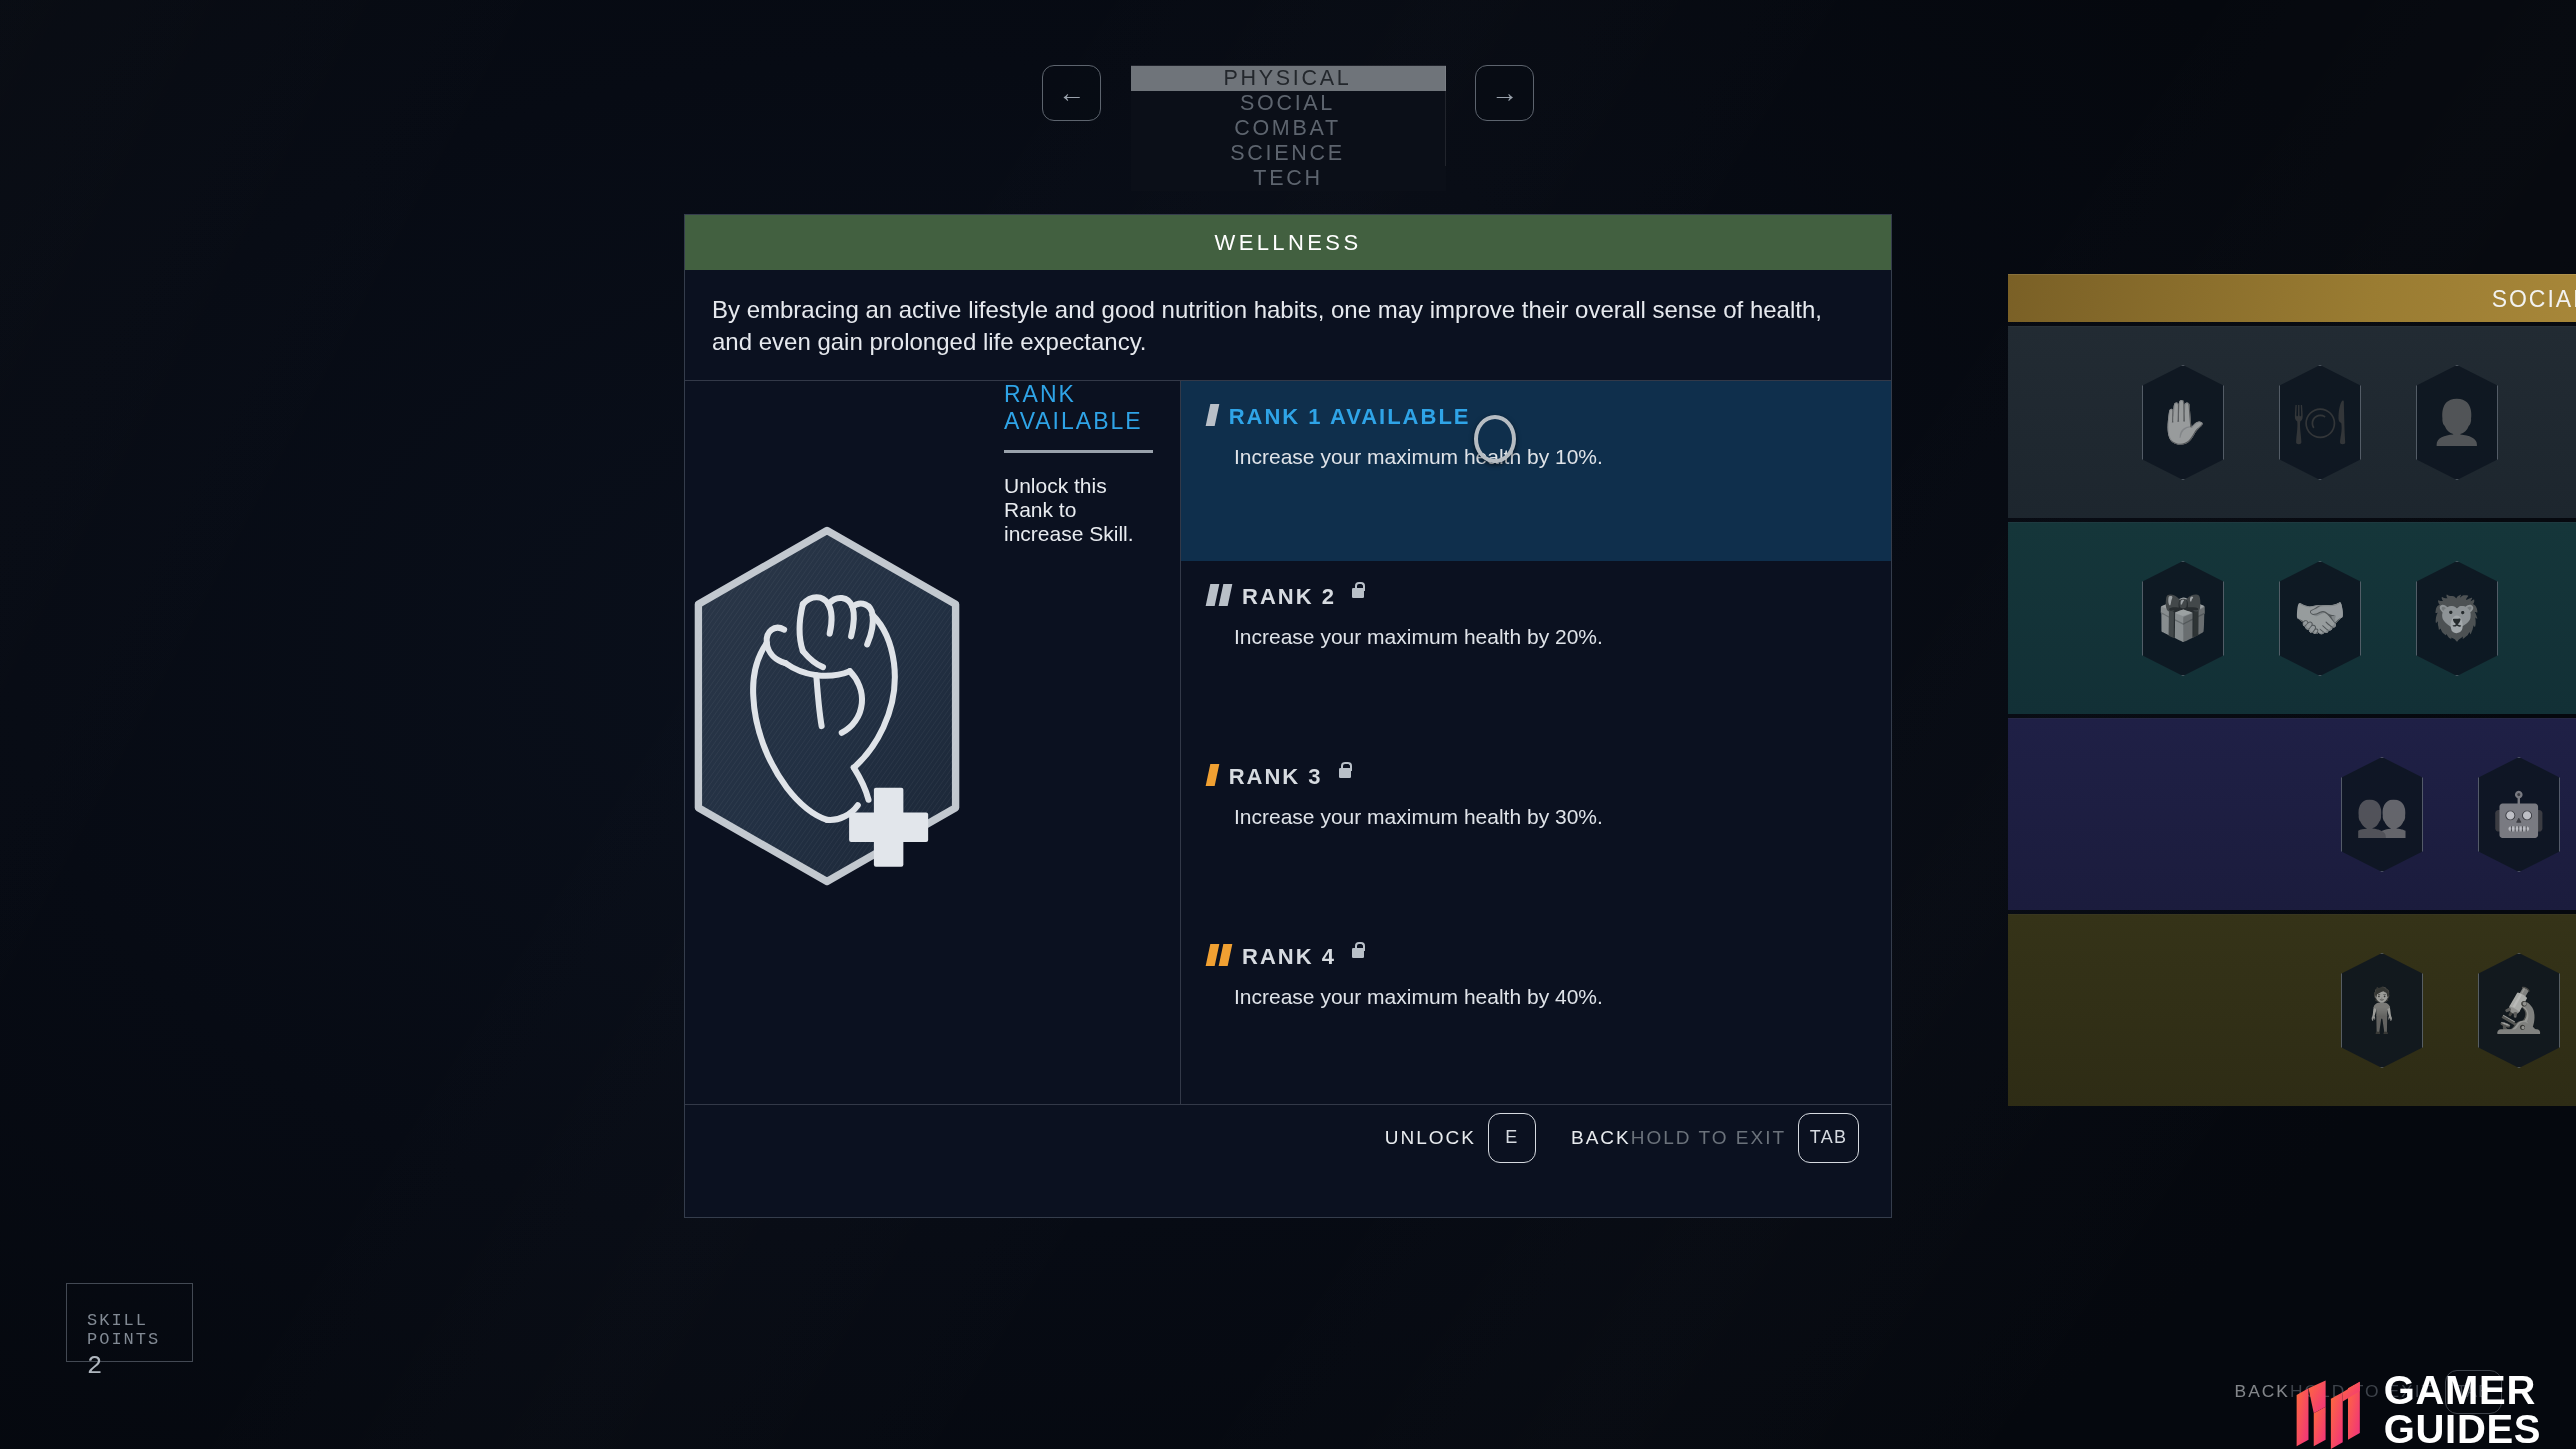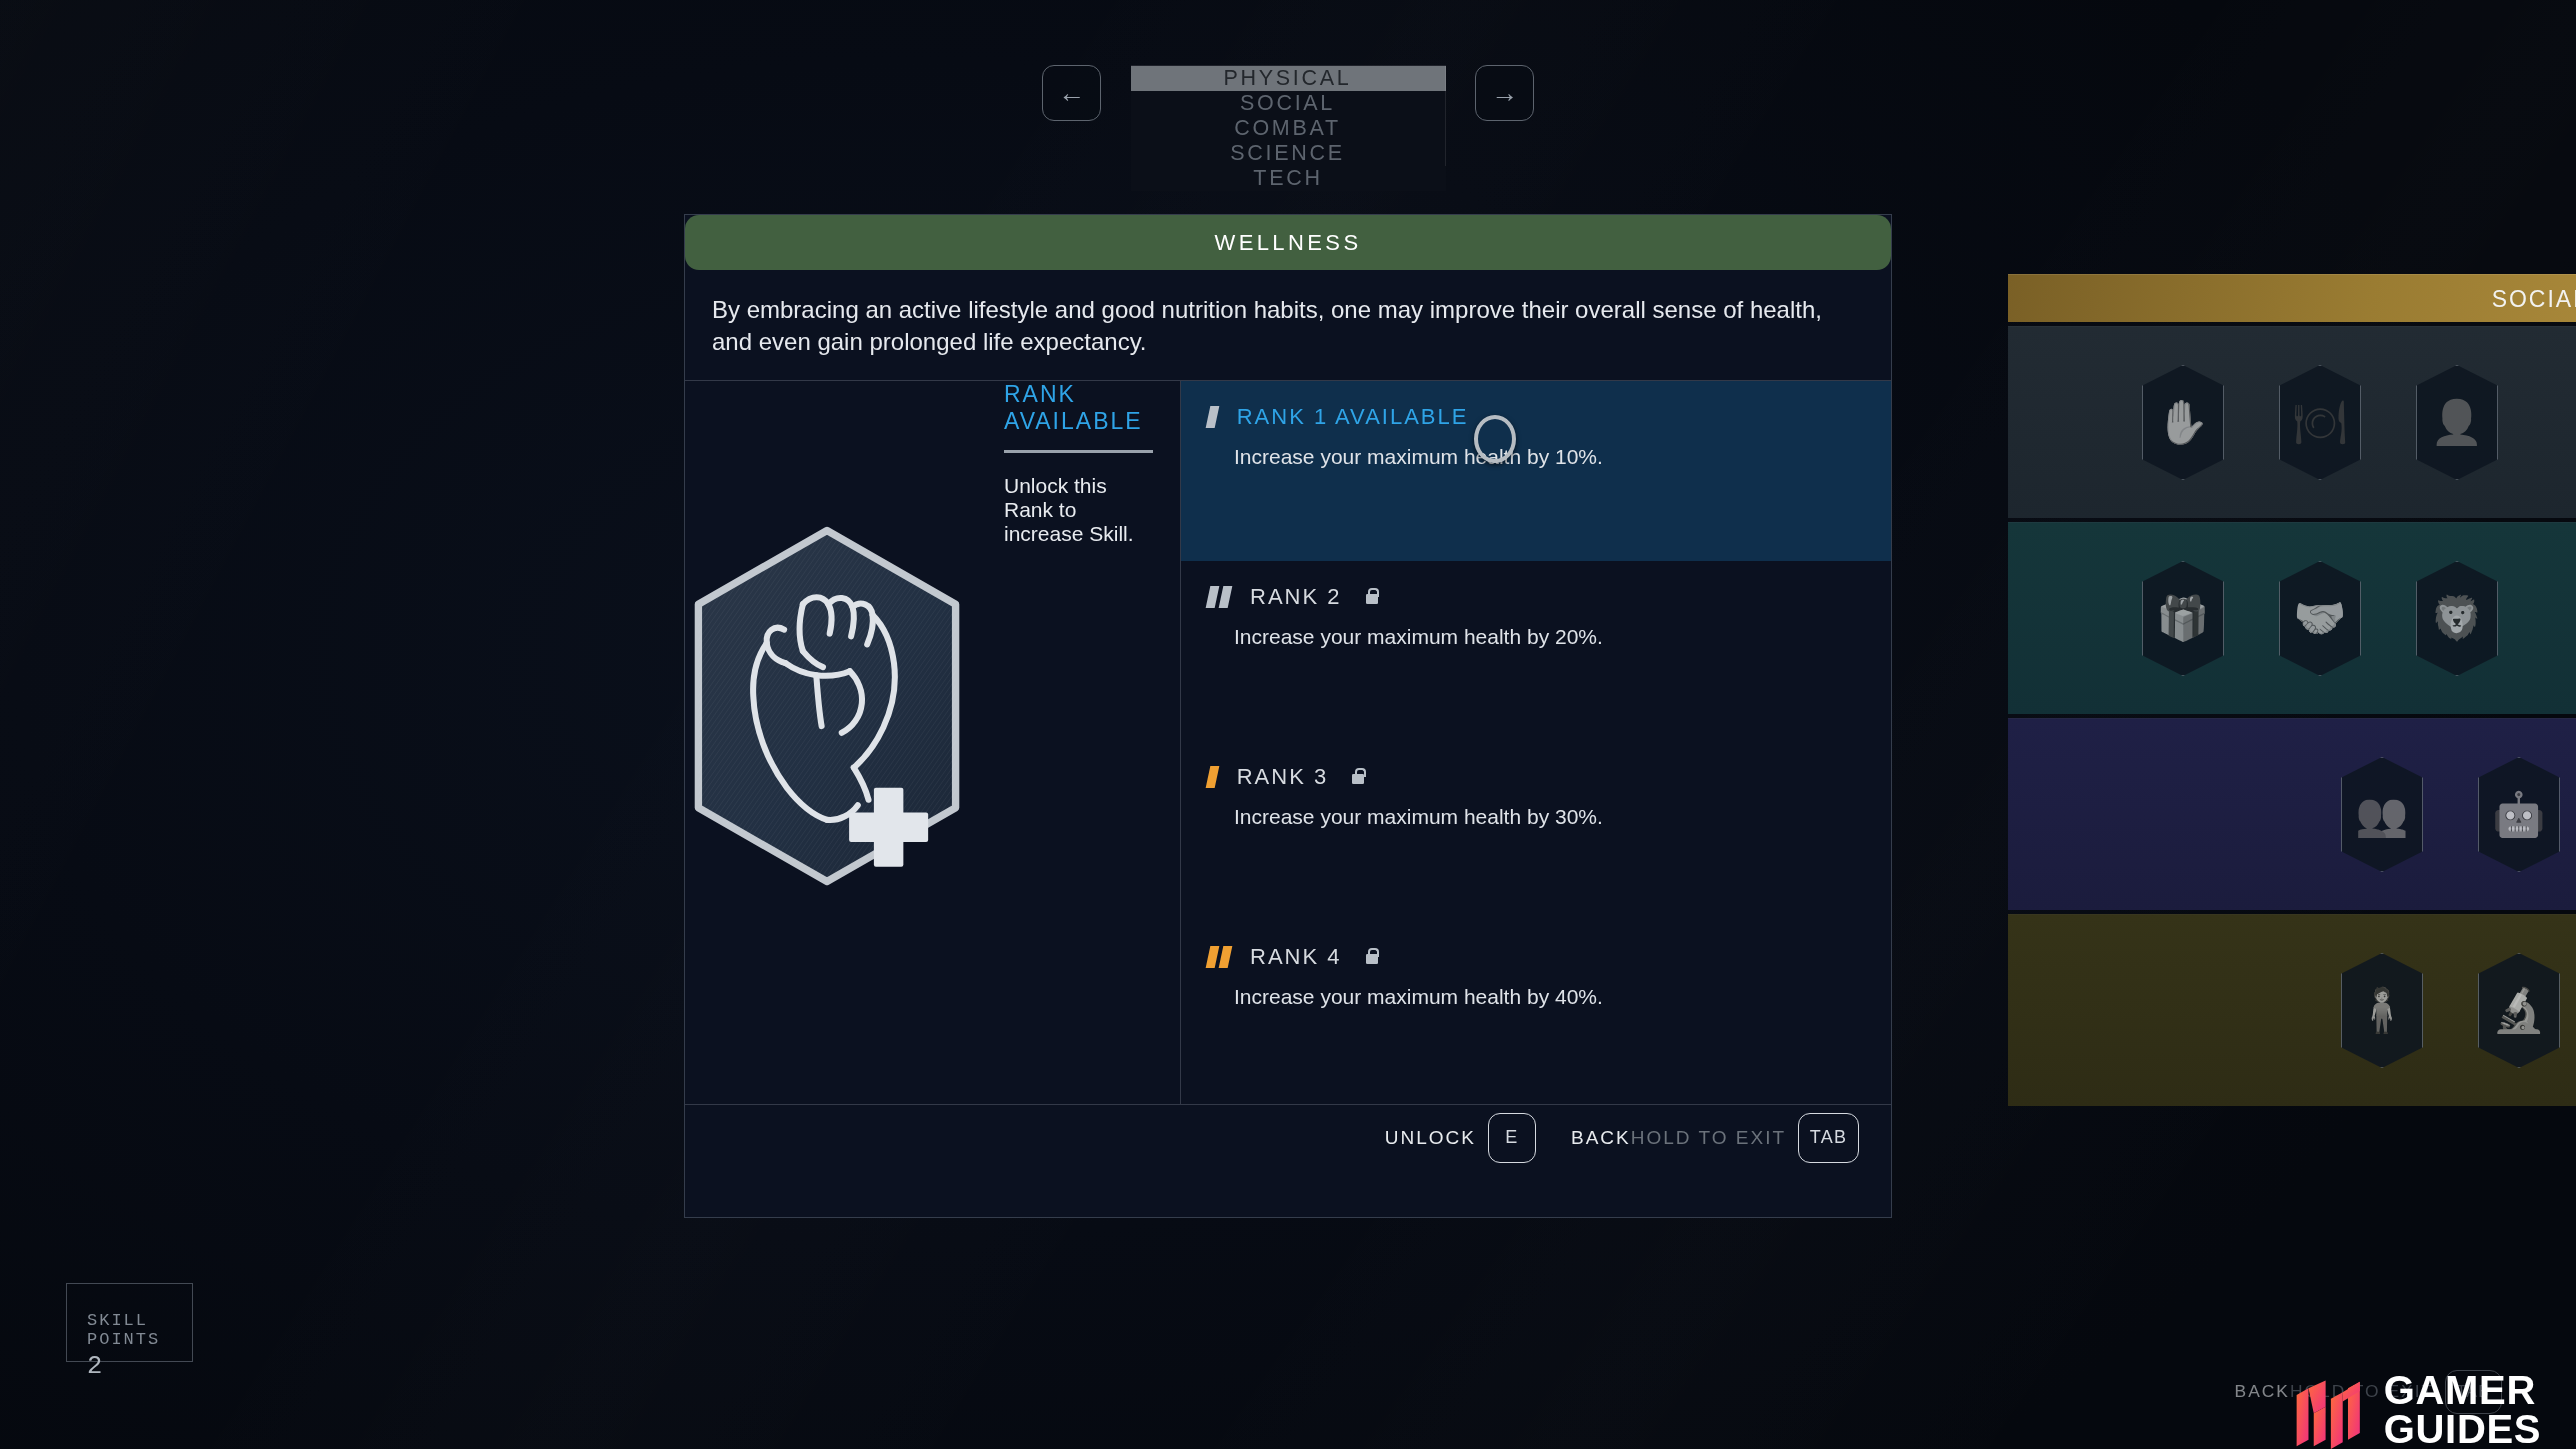--- a/index.html
+++ b/index.html
@@ -144,21 +144,20 @@
     border: 0.7px solid rgba(165,175,190,0.28);
   }
   #panel-header {
     height: 55px;
     background: #426040;
     display: flex; align-items: center; justify-content: center;
     color: #ffffff;
     font-size: 22px;
     letter-spacing: 3.4px;
     font-family: "Liberation Sans Narrow", "Liberation Sans", sans-serif;
-    border-radius: 14px;
   }
   #panel-desc {
     padding: 24px 27px 23px 27px;
     color: #e6e9ee;
     font-size: 24px;
     line-height: 1.32;
     font-family: "Liberation Sans Narrow", "Liberation Sans", sans-serif;
     border-bottom: 0.7px solid rgba(165,175,190,0.26);
     min-height: 86px;
   }
@@ -214,23 +213,23 @@
   
   #rank-col { flex: 1; }
   .rank-row {
     height: 180px;
     padding: 23px 27px 0 27px;
     background: transparent;
   }
   .rank-row.selected { background: #0f2f4c; }
   .rank-head {
     display: flex;
-    align-items: center;
-    gap: 20px;
+    gap: 12px;
     margin-bottom: 14.8px;
+    font-weight: bold;
   }
   .bars { display: flex; gap: 4.7px; }
   .bar {
     width: 8.7px; height: 22px;
     transform: skewX(-12deg);
     background: #b9c0c8;
   }
   .bar.amber { background: #f0a032; }
   .rank-label {
     font-size: 22px;

